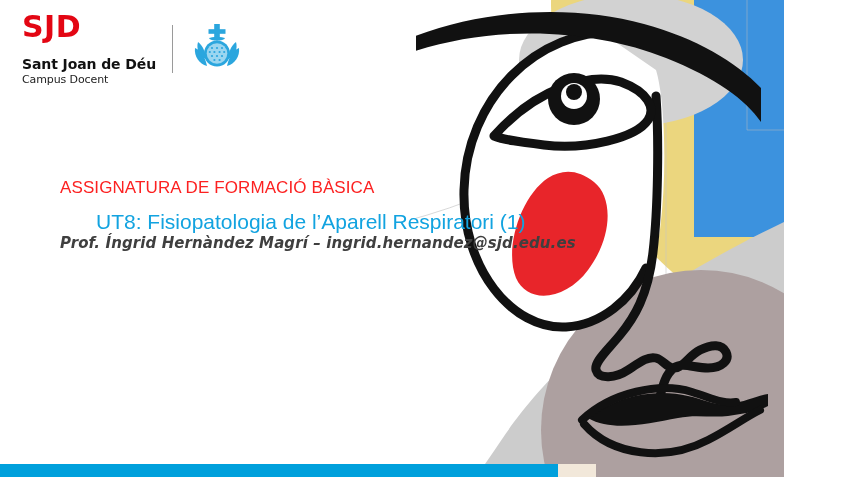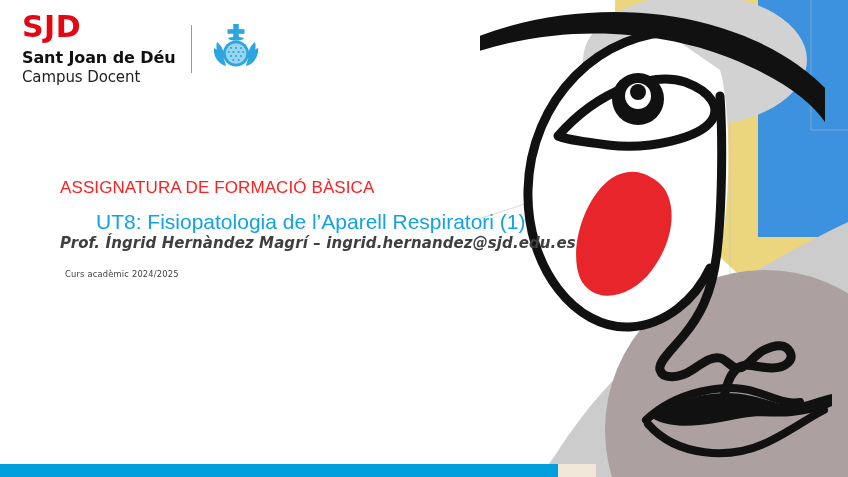--- a/index.html
+++ b/index.html
@@ -5,21 +5,21 @@
   html, body {
     margin: 0;
     padding: 0;
     background: #ffffff;
   }
   body {
     font-family: "Liberation Sans", sans-serif;
   }
   #slide {
     position: relative;
-    width: 848px;
+    width: 784px;
     height: 477px;
     background: #ffffff;
     overflow: hidden;
   }
 
   
   #artwork {
     position: absolute;
     top: 0;
     right: 0;
@@ -48,30 +48,30 @@
     font-family: "DejaVu Sans", sans-serif;
     font-weight: bold;
     font-size: 30px;
     letter-spacing: 0.5px;
     color: #E30613;
     line-height: 1.02;
   }
   .logo-name {
     font-family: "DejaVu Sans", sans-serif;
     font-weight: bold;
-    font-size: 16px;
+    font-size: 14px;
     color: #111111;
     line-height: 1.25;
-    margin-top: 5px;
+    margin-top: 13px;
     letter-spacing: -0.1px;
   }
   .logo-sub {
     font-family: "DejaVu Sans", sans-serif;
     font-weight: normal;
-    font-size: 15px;
+    font-size: 11px;
     color: #222222;
     line-height: 1.25;
     letter-spacing: -0.1px;
   }
   .logo-divider {
     width: 1px;
     height: 48px;
     background: #9a9a9a;
     margin: 0 20px 0 0;
   }
@@ -257,21 +257,20 @@
             <circle cx="26.6" cy="37" r="1.1"></circle>
         </g>
       </svg>
     </div>
   </div>
 
   <div id="title-block">
     <div id="course-title">ASSIGNATURA DE FORMACIÓ BÀSICA</div>
     <div id="unit-subtitle">UT8: Fisiopatologia de l’Aparell Respiratori (1)</div>
     <div id="author-line">Prof. Íngrid Hernàndez Magrí –  ingrid.hernandez@sjd.edu.es</div>
-    <div id="course-year">Curs  acadèmic 2024/2025</div>
   </div>
 
   <div id="bottom-bar">
     <div id="bar-blue"></div>
     <div id="bar-cream"></div>
   </div>
 
 </div>
 
 </body></html>

